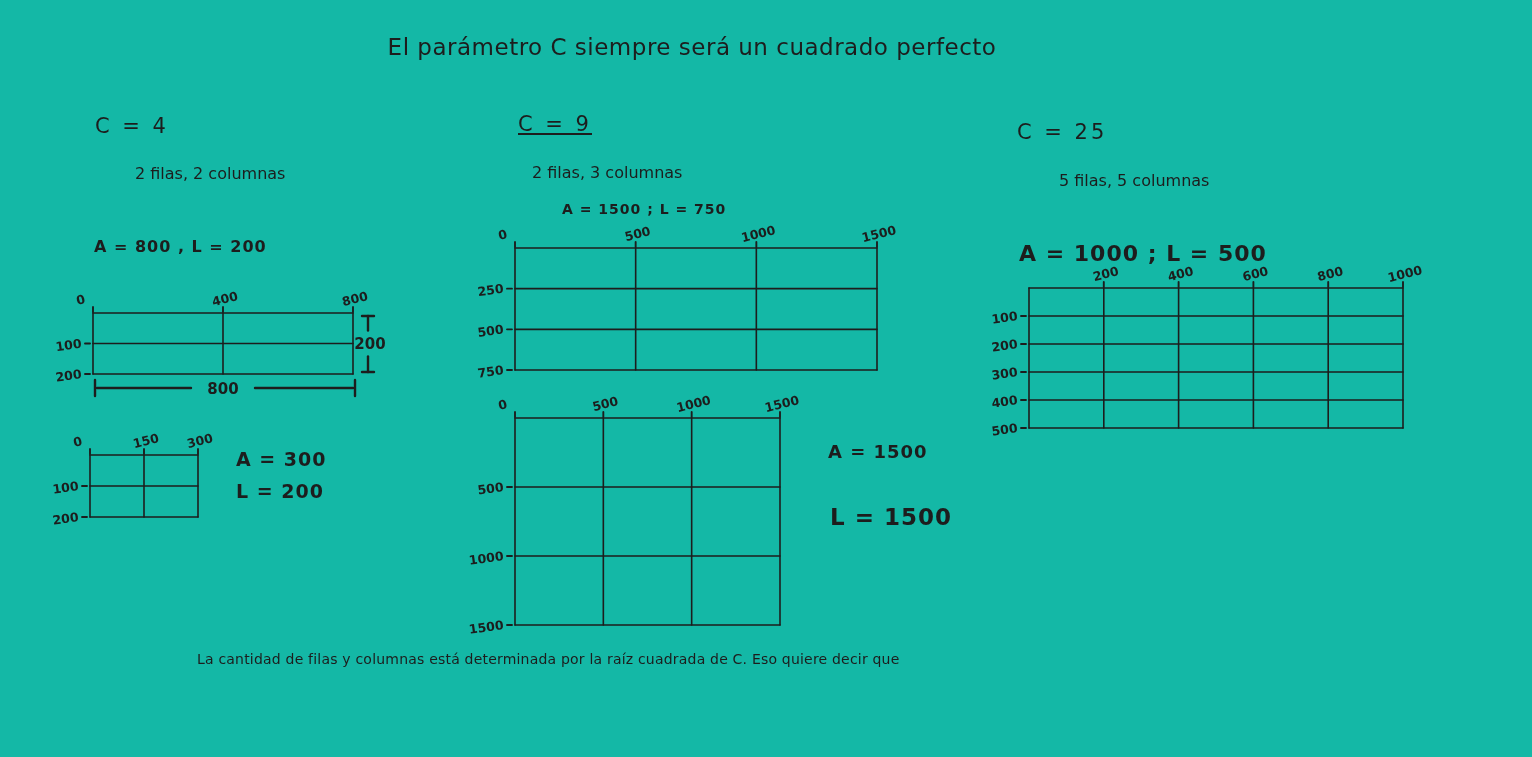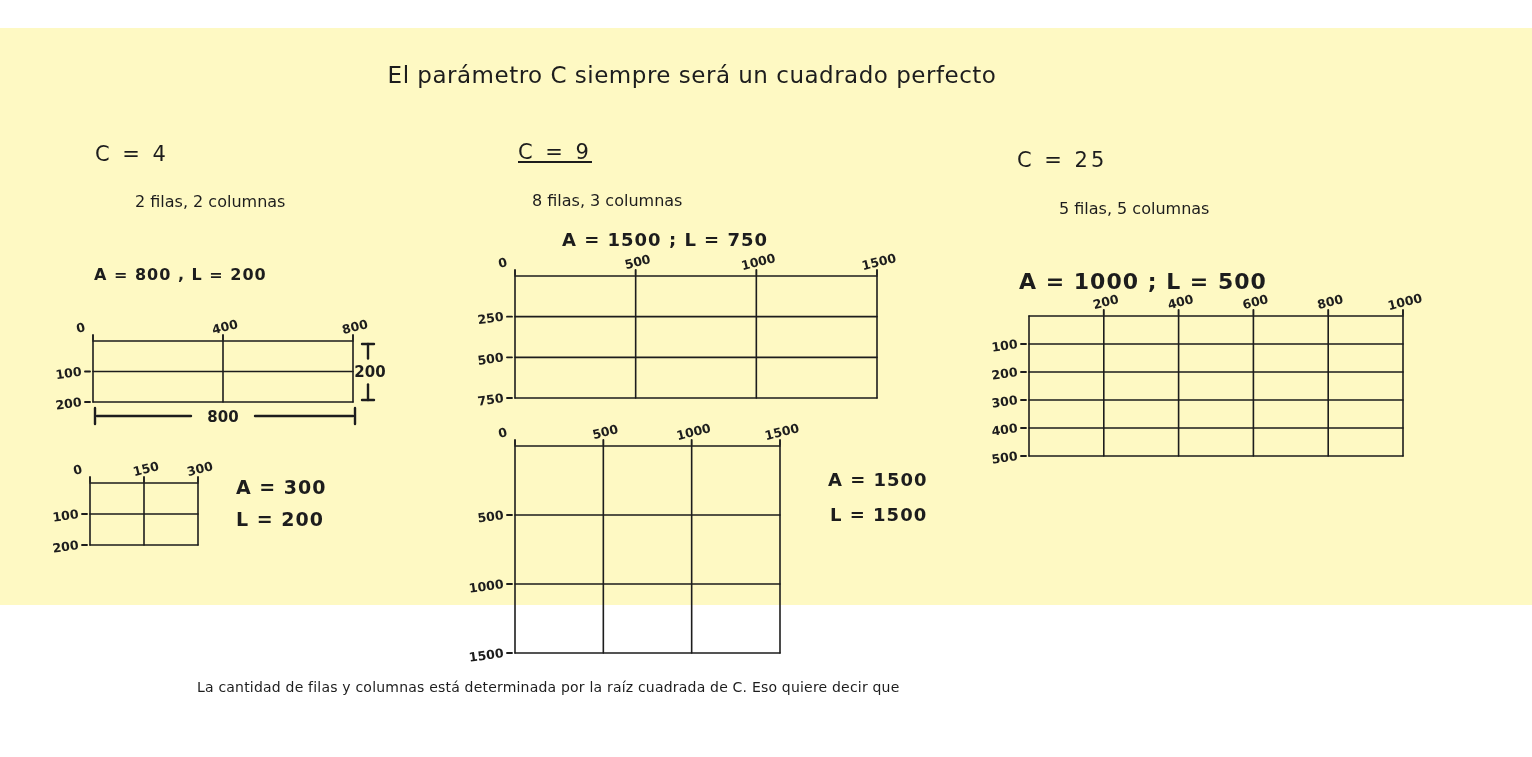--- a/index.html
+++ b/index.html
@@ -1,58 +1,58 @@
 <!DOCTYPE html>
 <html><head>
 <meta charset="utf-8">
 <style>
   html,body{margin:0;padding:0;}
   body{
     width:1532px;height:757px;background:#ffffff;overflow:hidden;
     font-family:"DejaVu Sans",sans-serif;color:#1d1d1d;
   }
-  .canvas{position:relative;width:1532px;height:577px;background:#fef9c3;margin-top:28px;}
+  .canvas{position:relative;width:1532px;height:757px;background:#14b8a6;}
   .abs{position:absolute;white-space:nowrap;}
   .title{left:0;top:34px;width:1384px;text-align:center;font-size:23px;letter-spacing:0.5px;}
   .clabel{font-size:21px;letter-spacing:3px;}
   #c4-label{left:95px;top:114px;}
   #c9-label{left:518px;top:112px;text-decoration:underline;}
   #c25-label{left:1017px;top:120px;text-align:right;}
   .rows{font-size:16px;}
   #c4-rows{left:135px;top:164px;}
   #c9-rows{left:532px;top:163px;}
   #c25-rows{left:1059px;top:171px;text-align:center;}
   .dims{font-size:16px;font-weight:700;letter-spacing:1px;}
   #c4-dims{left:94px;top:237px;}
-  #c9-dims{left:562px;top:201px;font-size:18px;}
+  #c9-dims{left:562px;top:201px;font-size:14px;}
   #c25-dims{left:1019px;top:241px;font-size:22px;}
   .sidedim{font-size:19px;font-weight:700;letter-spacing:1px;}
   #c4-small-a{left:236px;top:448px;}
   #c4-small-l{left:236px;top:480px;}
   #c9-sq-a{left:828px;top:441px;font-size:18px;}
-  #c9-sq-l{left:830px;top:476px;font-size:18px;}
+  #c9-sq-l{left:830px;top:504px;font-size:23px;}
   .caption{left:197px;top:645px;font-size:14px;line-height:29px;letter-spacing:0.2px;}
   #grids-svg{position:absolute;left:0;top:0;}
   #grids-svg text{font-family:"DejaVu Sans",sans-serif;}
 </style>
 </head>
 <body>
 
 <div class="canvas">
 
   <div class="abs title">El parámetro C siempre será un cuadrado perfecto</div>
 
   <div class="abs clabel" id="c4-label">C = 4</div>
   <div class="abs rows" id="c4-rows">2 filas, 2 columnas</div>
   <div class="abs dims" id="c4-dims">A = 800 ,  L = 200</div>
   <div class="abs sidedim" id="c4-small-a">A = 300</div>
   <div class="abs sidedim" id="c4-small-l">L = 200</div>
 
   <div class="abs clabel" id="c9-label">C = 9</div>
-  <div class="abs rows" id="c9-rows">8 filas, 3 columnas</div>
+  <div class="abs rows" id="c9-rows">2 filas, 3 columnas</div>
   <div class="abs dims" id="c9-dims">A = 1500 ;  L = 750</div>
   <div class="abs sidedim" id="c9-sq-a">A = 1500</div>
   <div class="abs sidedim" id="c9-sq-l">L = 1500</div>
 
   <div class="abs clabel" id="c25-label">C = 25</div>
   <div class="abs rows" id="c25-rows">5 filas, 5 columnas</div>
   <div class="abs dims" id="c25-dims">A = 1000 ;  L = 500</div>
 
   <svg id="grids-svg" width="1532" height="757" viewBox="0 0 1532 757">
       <g>

